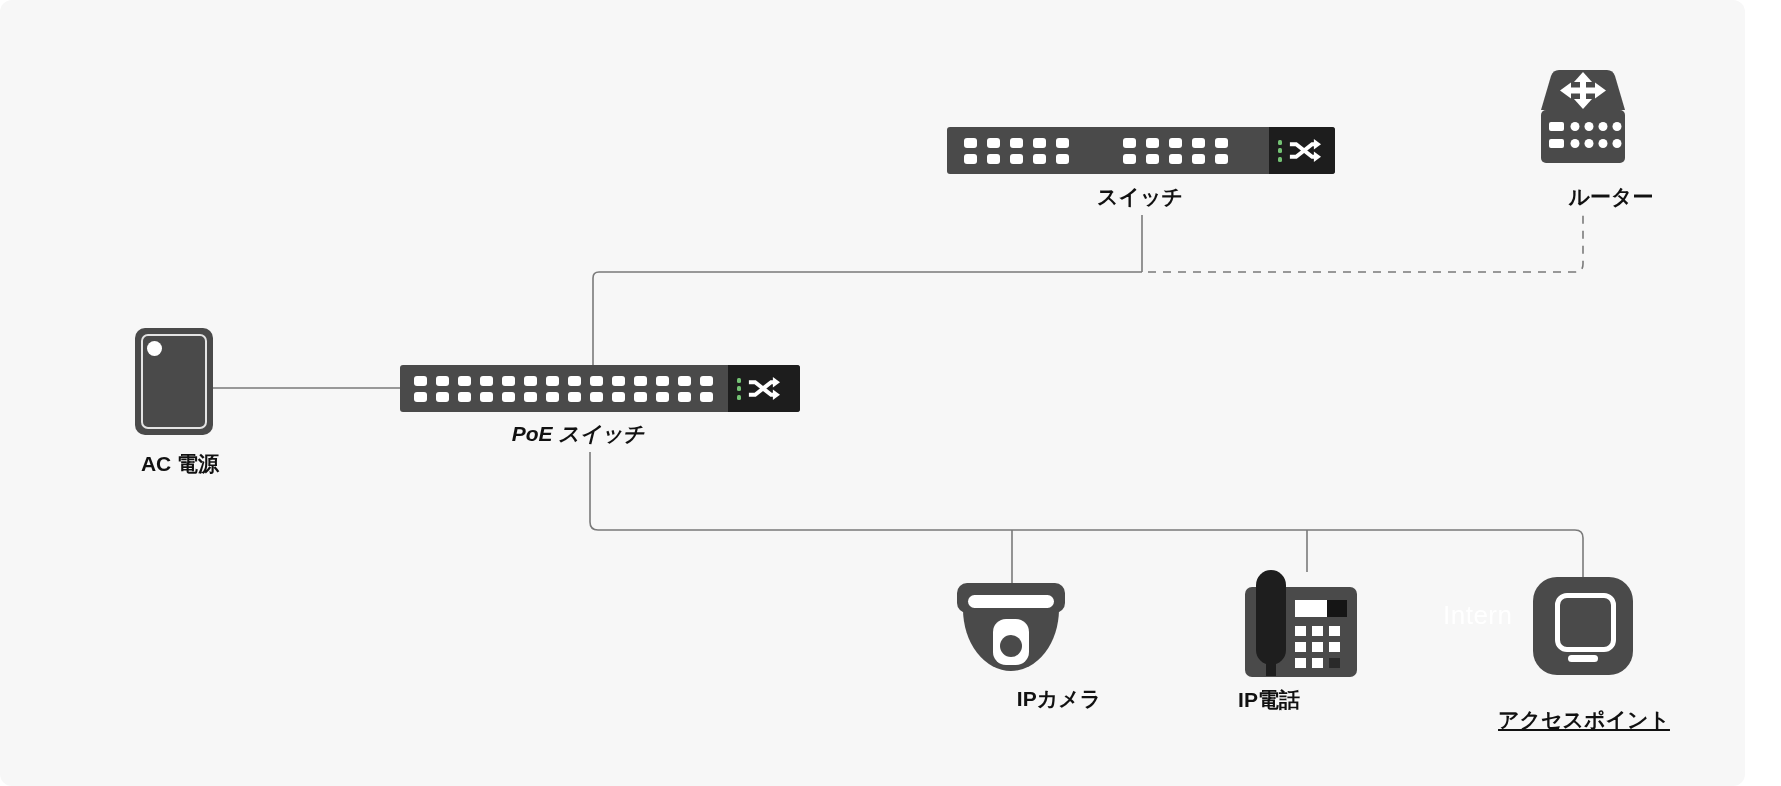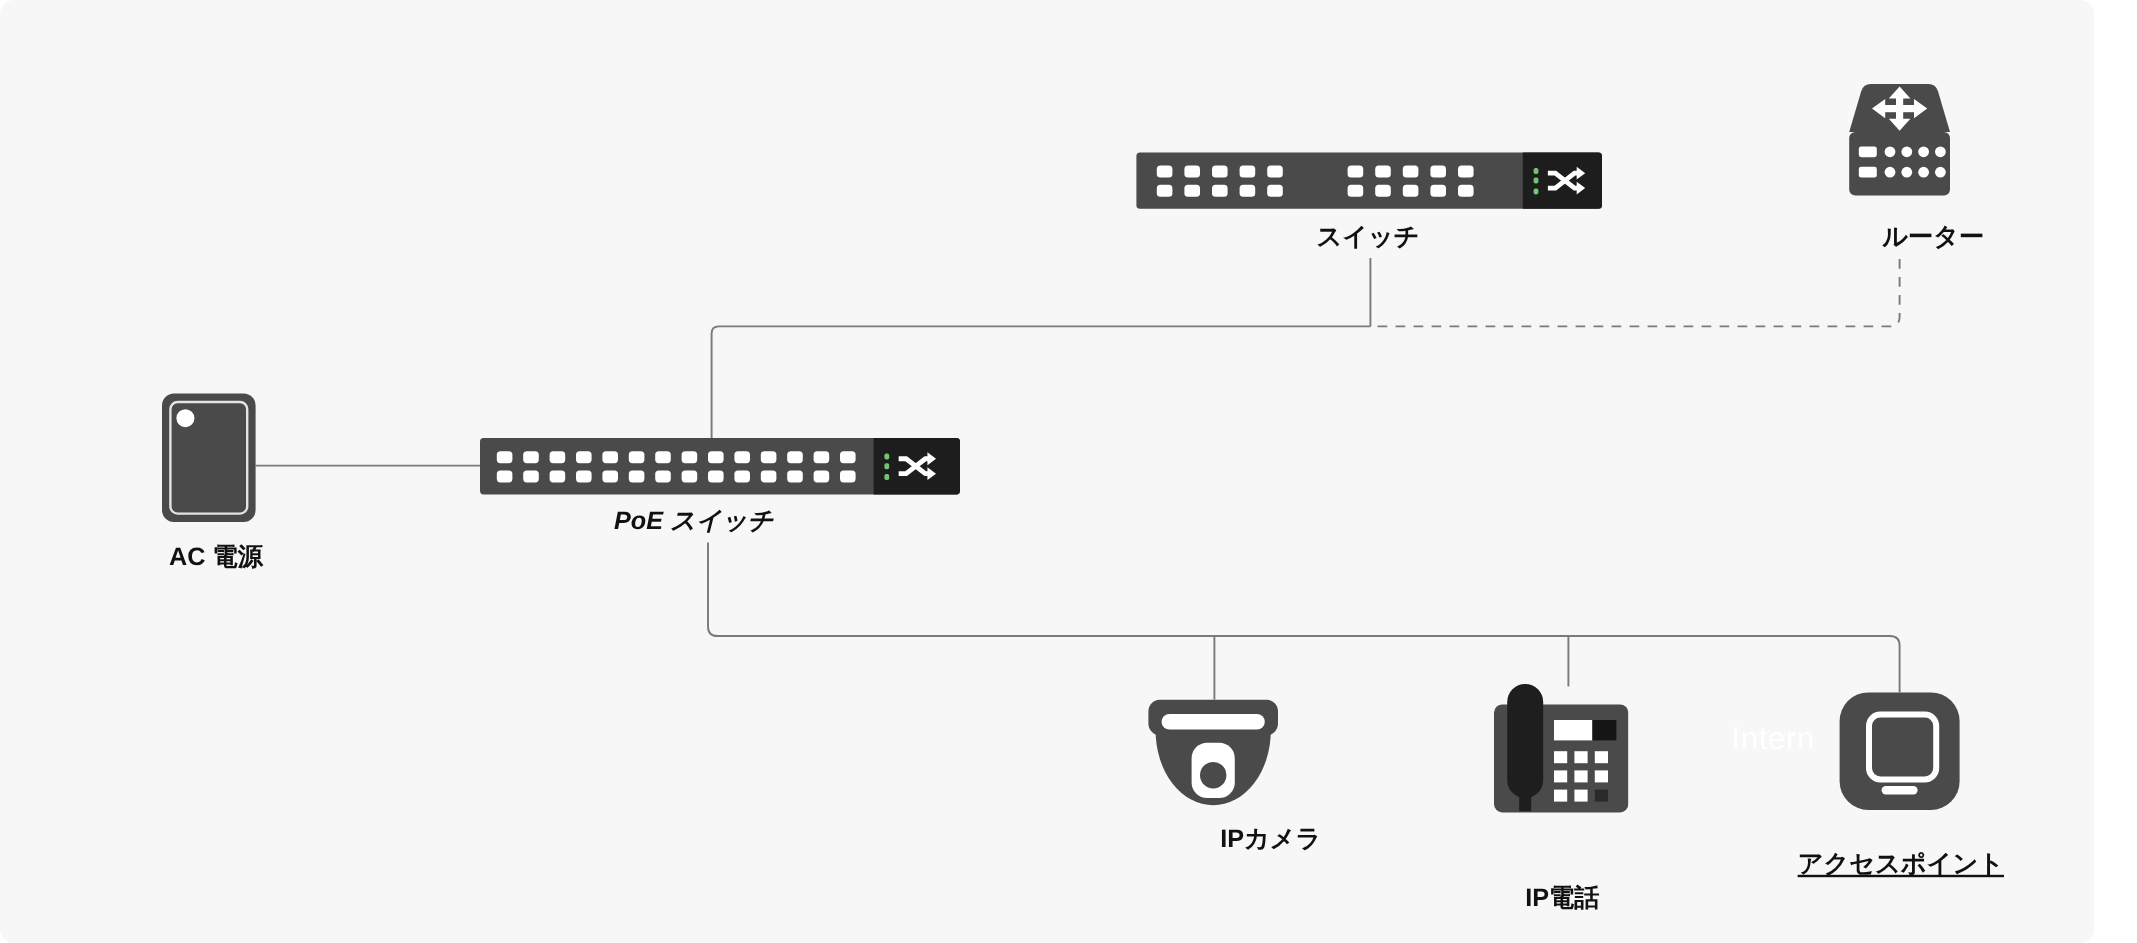--- a/index.html
+++ b/index.html
@@ -47,21 +47,21 @@
             background:#ffffff; border-radius:3.5px; }
 
   
   .device-label { position:absolute; transform:translateX(-50%); font-size:21px;
                   font-weight:700; color:#111111; white-space:nowrap; }
   #lbl-switch { left:1140px; top:183px; }
   #lbl-router { left:1611px; top:183px; }
   #lbl-poe    { left:578px;  top:420px;font-style:italic; }
   #lbl-ac     { left:180px;  top:450px; }
   #lbl-camera { left:1011px; top:685px;margin-left:48px; }
-  #lbl-phone  { left:1302px; top:686px;margin-top:48px; }
+  #lbl-phone  { left:1269px; top:686px; }
   #lbl-ap     { left:1584px; top:706px;text-decoration:underline; }
 
   #watermark { position:absolute; left:1443px; top:600px; font-size:26px;
                font-weight:500; color:#ffffff; z-index:1; letter-spacing:0.5px; }
 </style>
 </head>
 <body>
 
 <div id="canvas">
 

